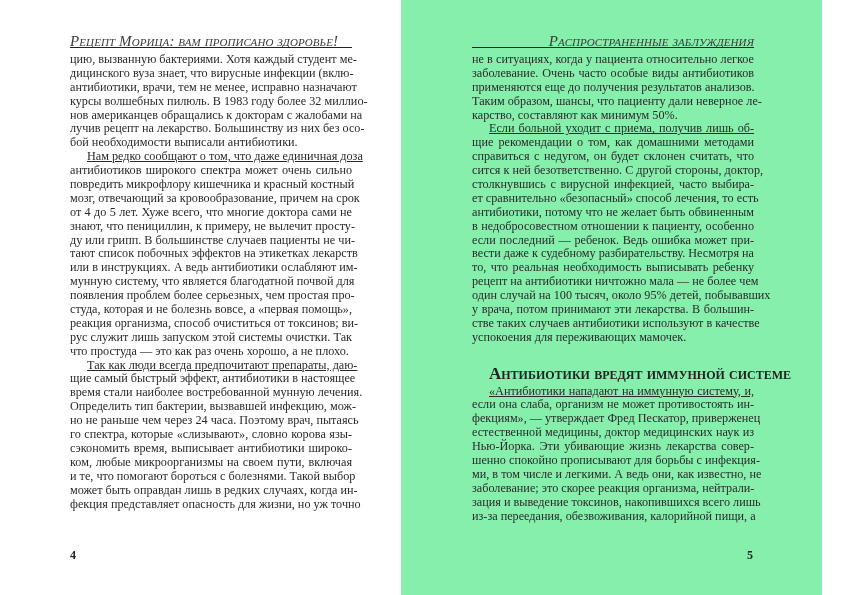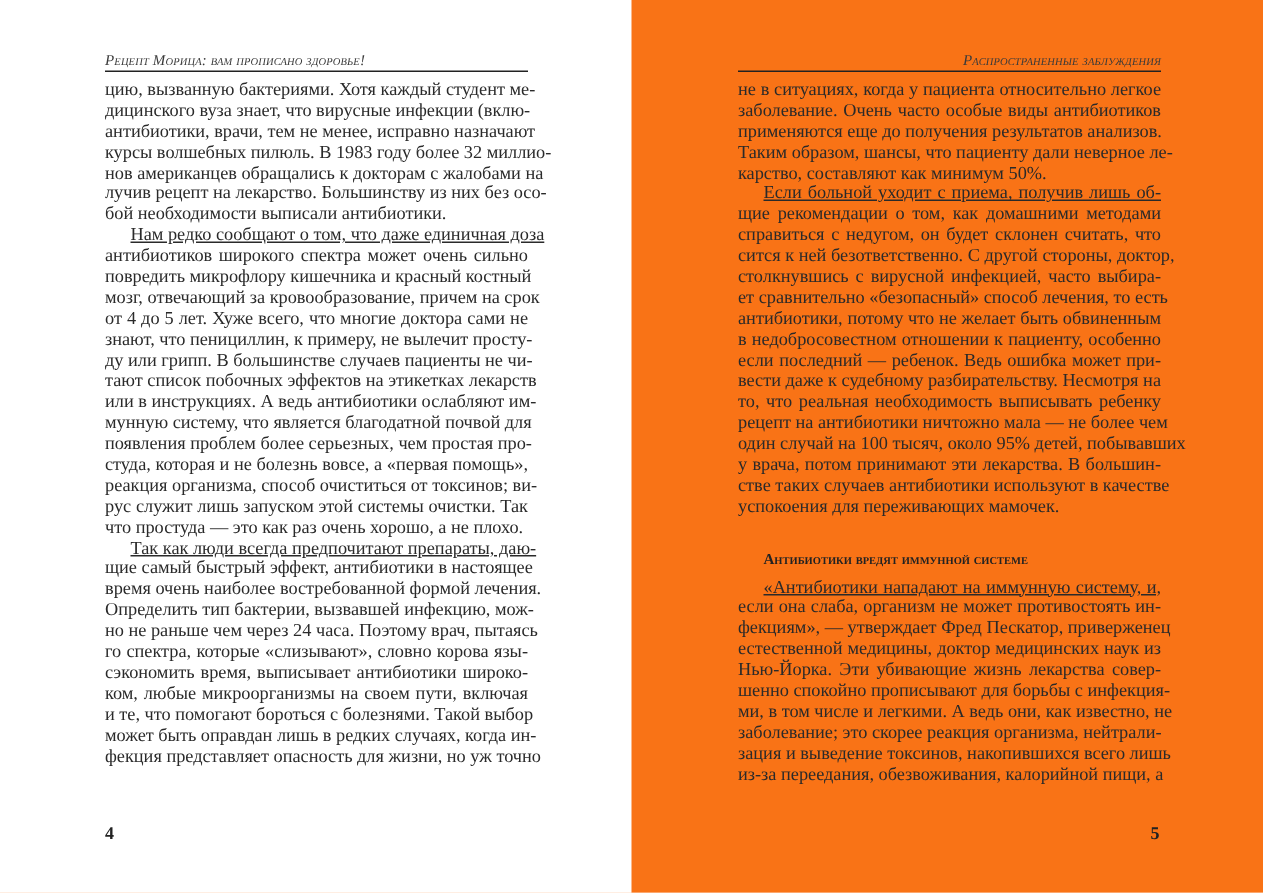--- a/index.html
+++ b/index.html
@@ -16,30 +16,30 @@
       color: #2a2a2a;
     }
     .page {
       position: absolute;
       top: 0;
       width: 421px;
       height: 595px;
       background: #ffffff;
     }
     .page-left { left: 0; }
-    .page-right { left: 421px; background: #f97316; }
+    .page-right { left: 401px; background: #86efac; }
 
     .running-head {
       position: absolute;
       top: 36px;
       width: 282px;
       height: 10px;
       font-style: italic;
       font-variant: small-caps;
-      font-size: 10px;
+      font-size: 15px;
       line-height: 10px;
       color: #3a3a3a;
       letter-spacing: 0.1px;
       white-space: nowrap;
     }
     .page-left .running-head { left: 70px; text-align: left; }
     .page-right .running-head { left: 71px; text-align: right; }
 
     .rule {
       position: absolute;
@@ -76,21 +76,21 @@
     .line.indent {
       padding-left: 17px;
       text-decoration: underline;
     }
 
     .section-gap { height: 22px; }
     .section-heading {
       display: block;
       font-weight: bold;
       font-variant: small-caps;
-      font-size: 10px;
+      font-size: 17px;
       line-height: 13.9px;
       height: 13.9px;
       padding-left: 17px;
       margin-bottom: 4px;
       color: #222;
       white-space: nowrap;
     }
 
     .folio {
       position: absolute;
@@ -126,21 +126,21 @@
       <span class="line">тают список побочных эффектов на этикетках лекарств</span>
       <span class="line">или в инструкциях. А ведь антибиотики ослабляют им-</span>
       <span class="line">мунную систему, что является благодатной почвой для</span>
       <span class="line">появления проблем более серьезных, чем простая про-</span>
       <span class="line">студа, которая и не болезнь вовсе, а «первая помощь»,</span>
       <span class="line">реакция организма, способ очиститься от токсинов; ви-</span>
       <span class="line">рус служит лишь запуском этой системы очистки. Так</span>
       <span class="line last">что простуда — это как раз очень хорошо, а не плохо.</span>
       <span class="line indent">Так как люди всегда предпочитают препараты, даю-</span>
       <span class="line">щие самый быстрый эффект, антибиотики в настоящее</span>
-      <span class="line">время очень наиболее востребованной формой лечения.</span>
+      <span class="line">время стали наиболее востребованной мунную лечения.</span>
       <span class="line">Определить тип бактерии, вызвавшей инфекцию, мож-</span>
       <span class="line">но не раньше чем через 24 часа. Поэтому врач, пытаясь</span>
       <span class="line">го спектра, которые «слизывают», словно корова язы-</span>
       <span class="line">сэкономить время, выписывает антибиотики широко-</span>
       <span class="line">ком, любые микроорганизмы на своем пути, включая</span>
       <span class="line">и те, что помогают бороться с болезнями. Такой выбор</span>
       <span class="line">может быть оправдан лишь в редких случаях, когда ин-</span>
       <span class="line">фекция представляет опасность для жизни, но уж точно</span>
     </div>
   <div class="folio">4</div>

